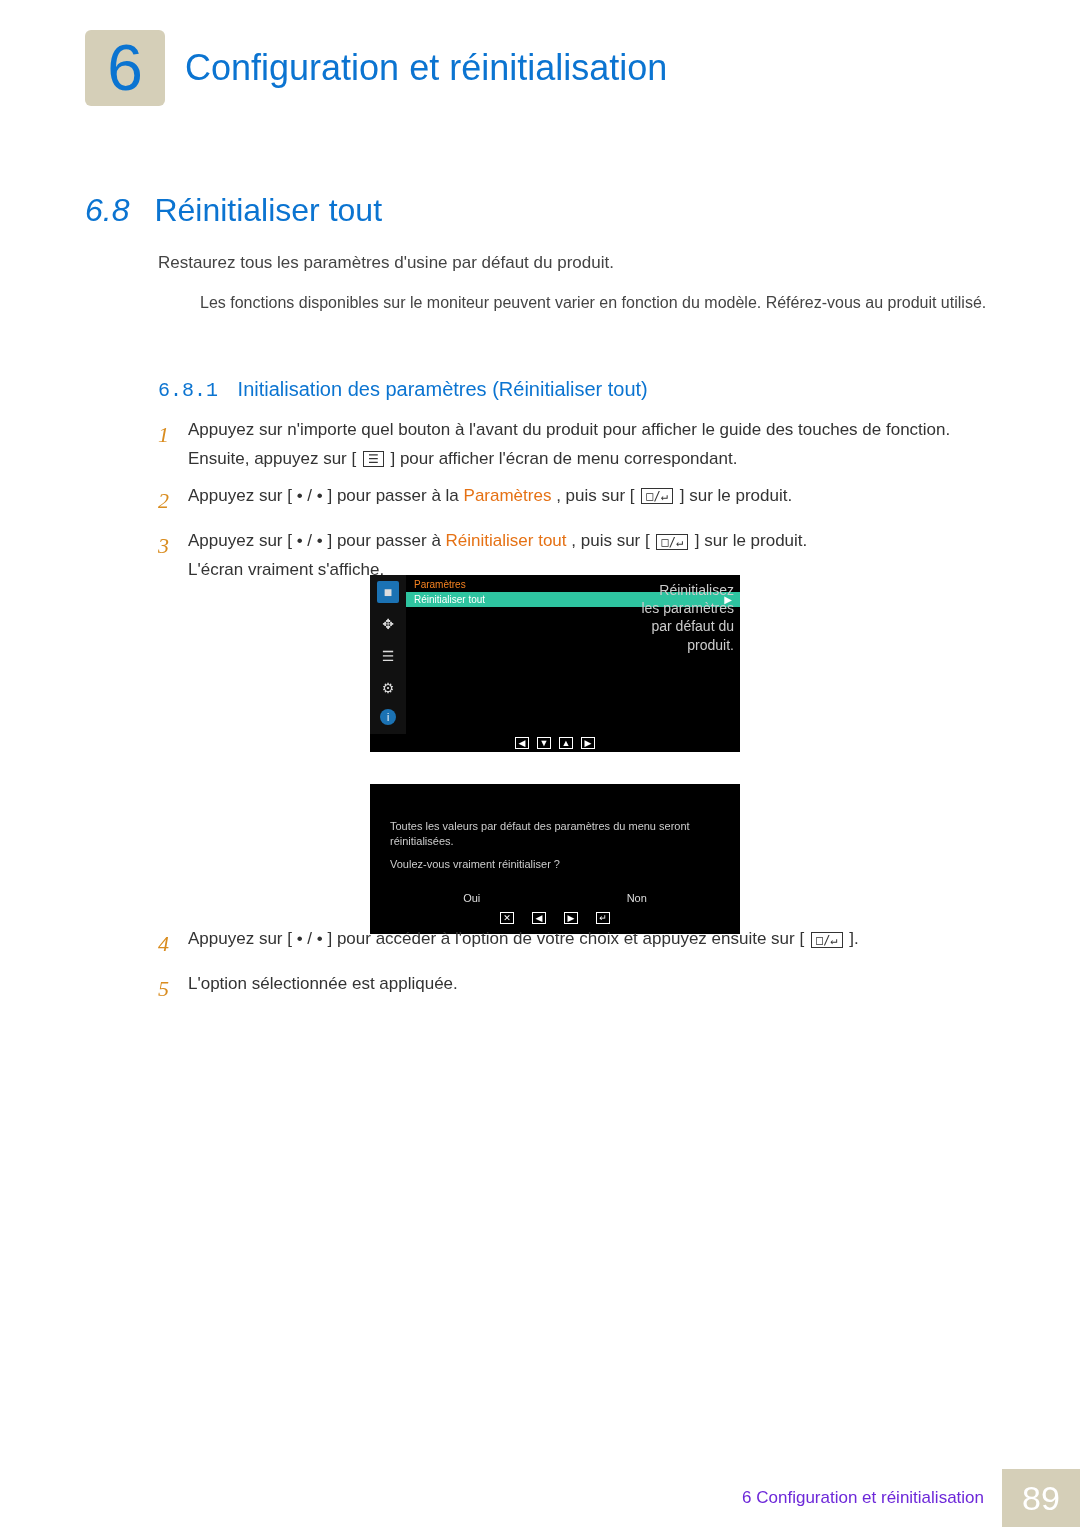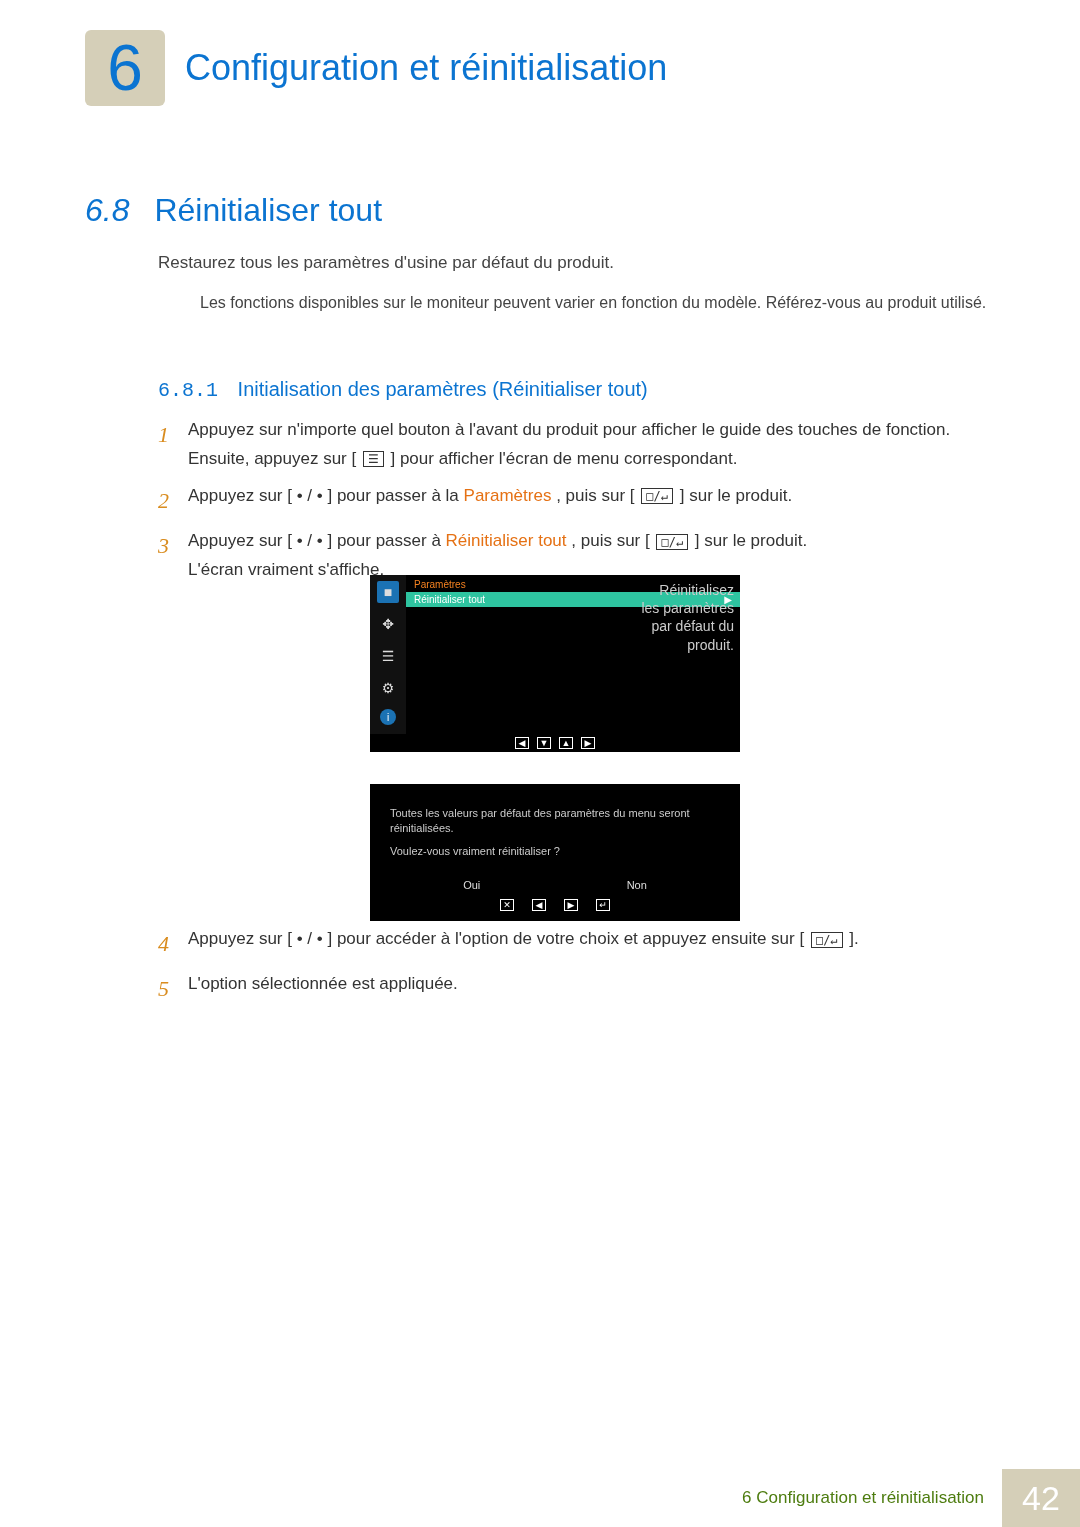--- a/index.html
+++ b/index.html
@@ -154,21 +154,21 @@
   .osd1-nav span {
     color: #fff; border:1px solid #fff;
     font-size: 9px; width:14px; height:12px;
     display:inline-flex; align-items:center; justify-content:center;
   }
   .osd2 {
     margin-top: 34px;
     background: #000;
     color: #ccc;
     font-size: 11px;
-    padding: 22px 20px 10px;
+    padding: 35px 20px 10px;
     position: relative;
   }
   .osd2 .msg1 { line-height: 1.4; }
   .osd2 .msg2 { margin-top: 8px; }
   .osd2-btns {
     display: flex; justify-content: space-around;
     margin-top: 22px;
     margin-bottom: 8px;
   }
   .osd2-btns span { color: #ddd; font-size: 11px; }
@@ -188,21 +188,21 @@
   .footer {
     position: absolute;
     bottom: 0; left: 0; right: 0;
     height: 58px;
     display: flex; justify-content: flex-end;
     align-items: stretch;
   }
   .footer-text {
     display: flex; align-items: center;
     padding-right: 18px;
-    font-size: 17px; color: #4d7c0f;
+    font-size: 17px; color: #6d28d9;
   }
   .footer-page {
     width: 78px;
     background: #d5cfb8;
     display: flex; align-items: center; justify-content: center;
     font-size: 34px; color: #fff;
     font-weight: 400;
   }
 </style>
 </head>
@@ -309,14 +309,14 @@
     </span>
   </div>
   <div class="step">
     <span class="num">5</span>
     <span class="txt">L'option sélectionnée est appliquée.</span>
   </div>
 </div>
 
 <div class="footer">
   <div class="footer-text">6 Configuration et réinitialisation</div>
-  <div class="footer-page">42</div>
+  <div class="footer-page">89</div>
 </div>
 
 </body></html>

